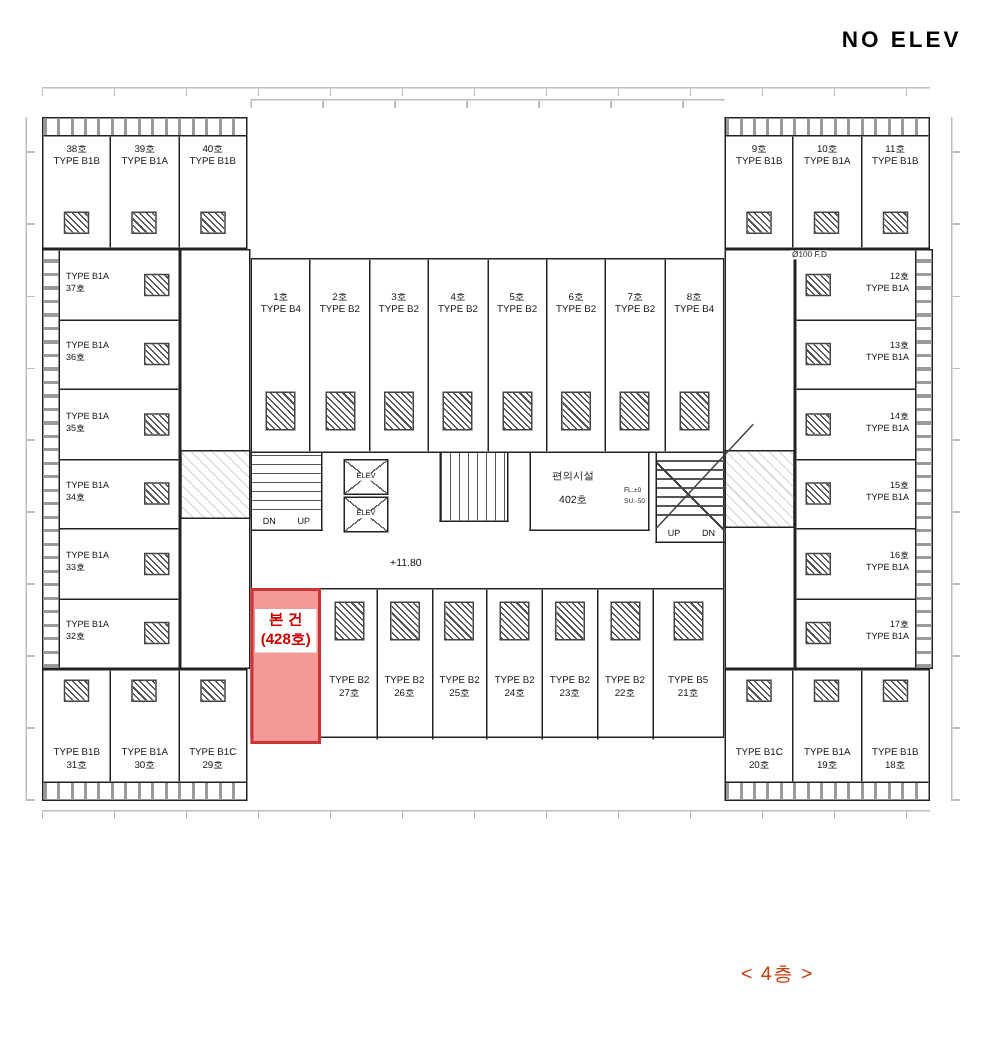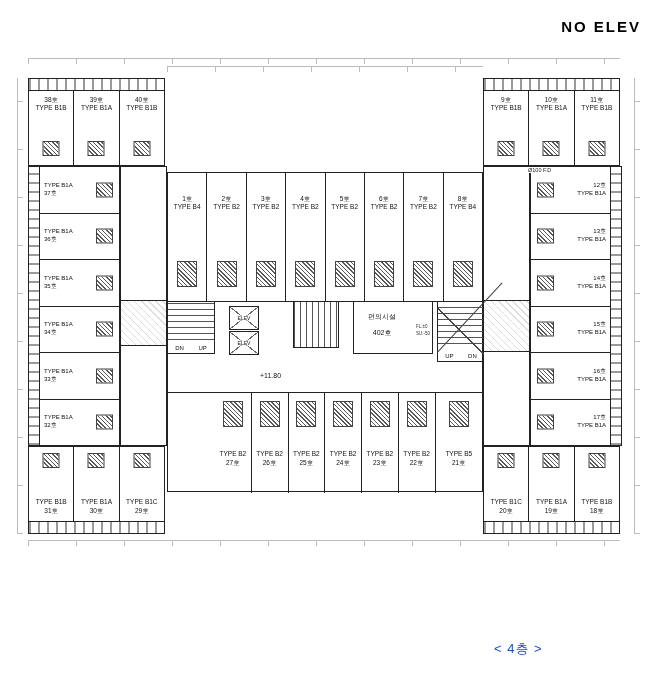--- a/index.html
+++ b/index.html
@@ -109,21 +109,21 @@
   .dim-top2{left:167px;top:66px;width:316px;}
   .dim-bottom{left:28px;top:540px;width:592px;}
   .dim-left{left:17px;top:78px;height:456px;}
   .dim-right{left:634px;top:78px;height:456px;}
 
   .section-line{position:absolute;left:437px;top:352px;width:95px;border-top:1px solid #444;
       transform:rotate(-47deg);transform-origin:0 0;z-index:2;}
 
   
   .no-scale{position:absolute;right:22px;top:18px;font-size:15px;font-weight:bold;letter-spacing:2px;color:#000;}
-  .floor-caption{position:absolute;left:494px;top:640px;font-size:13px;letter-spacing:1px;color:#1d4ed8;}
+  .floor-caption{position:absolute;left:494px;top:640px;font-size:13px;letter-spacing:1px;color:#c2410c;}
   .fd-note{position:absolute;left:527px;top:167px;font-size:5.5px;color:#222;background:#fff;z-index:3;padding:0 1px;}
 </style>
 </head>
 <body>
 
 <div class="canvas">
 
   <div class="no-scale">NO ELEV</div>
 
   <div class="dim dim-top"></div>
@@ -529,17 +529,23 @@
           </div>
         </div>
       </div>
   </div>
 
   <div class="svc" style="left:120px;top:300px;width:47px;height:46px"></div>
   <div class="svc" style="left:483px;top:300px;width:47px;height:52px"></div>
 
   <div class="section-line"></div>
 
+  <div class="subject">
+    <div class="subject-label">
+      <div>본 건</div>
+      <div>(428호)</div>
+    </div>
+  </div>
 
   <div class="fd-note">Ø100 F.D</div>
 
   <div class="floor-caption">&lt; 4층 &gt;</div>
 </div>
 
 </body></html>

